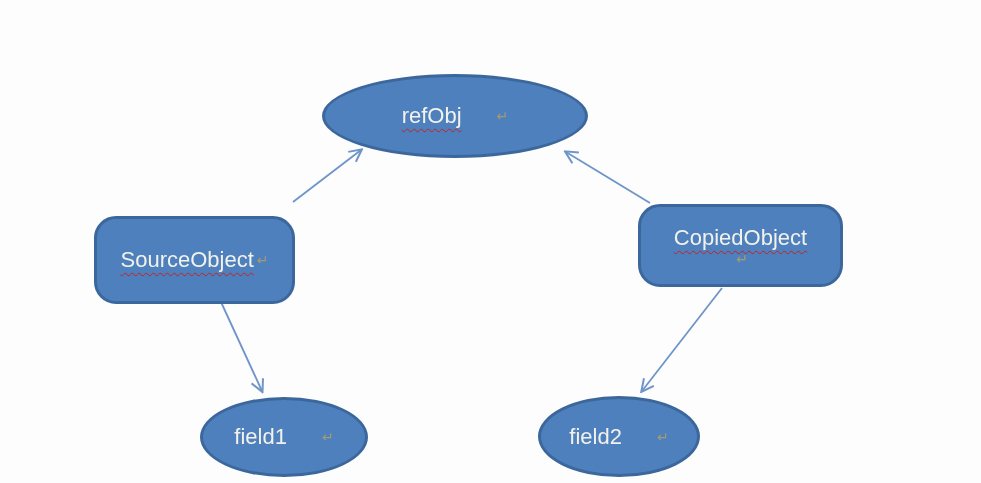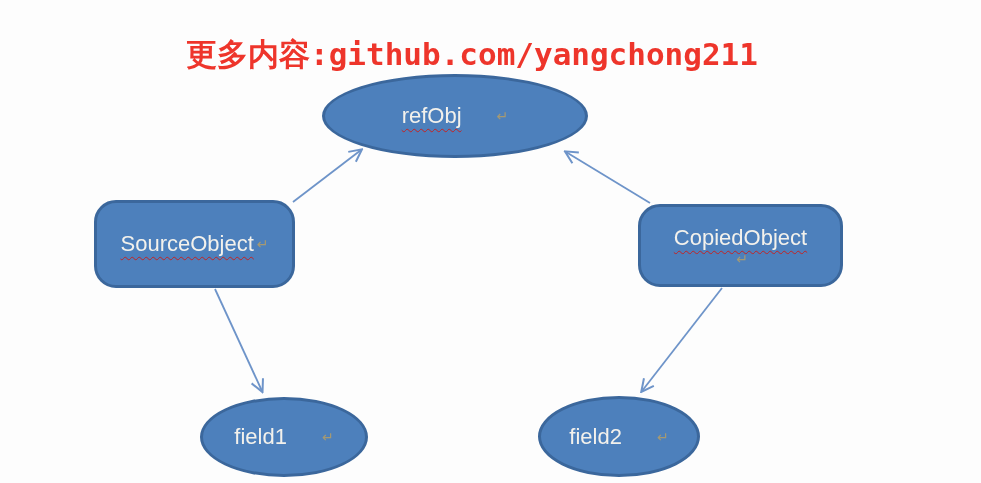--- a/index.html
+++ b/index.html
@@ -33,21 +33,21 @@
     box-sizing: border-box;
     display: flex;
     align-items: center;
     justify-content: center;
     color: #f3f1ec;
     font-size: 22px;
   }
   .node.ellipse { border-radius: 50%; gap: 32px; }
   .node.rounded-rect { border-radius: 22px; }
   #n-refObj       { left: 322px; top: 74px;  width: 266px; height: 84px; }
-  #n-SourceObject { left: 94px;  top: 200px; width: 201px; height: 88px; }
+  #n-SourceObject { left: 94px;  top: 216px; width: 201px; height: 88px; }
   #n-CopiedObject { left: 638px; top: 204px; width: 205px; height: 83px; flex-direction: column; }
   #n-field1       { left: 200px; top: 397px; width: 168px; height: 80px; }
   #n-field2       { left: 538px; top: 396px; width: 162px; height: 81px; text-align: center; }
   .lbl { white-space: nowrap; }
   .lbl.squiggle {
     text-decoration-line: underline;
     text-decoration-style: wavy;
     text-decoration-color: #c32222;
     text-decoration-thickness: 1px;
     text-underline-offset: 5px;
@@ -69,21 +69,20 @@
   svg.edges line {
     stroke: #6e94c9;
     stroke-width: 1.8;
   }
 </style>
 </head>
 <body>
 
 <div class="canvas">
 
-  <div class="header-text">更多内容:github.com/yangchong211</div>
 
   <svg class="edges" viewBox="0 0 981 483" xmlns="http://www.w3.org/2000/svg">
     <defs>
       <marker id="openArrow" viewBox="0 0 12 12" refX="10" refY="6" markerWidth="15" markerHeight="15" markerUnits="userSpaceOnUse" orient="auto">
         <path d="M1,1 L11,6 L1,11" fill="none" stroke="#6e94c9" stroke-width="1.6"></path>
       </marker>
     </defs>
     <line x1="293" y1="202" x2="361" y2="150" marker-end="url(#openArrow)"></line>
     <line x1="650" y1="203" x2="566" y2="152" marker-end="url(#openArrow)"></line>
     <line x1="215" y1="289" x2="262" y2="391" marker-end="url(#openArrow)"></line>

